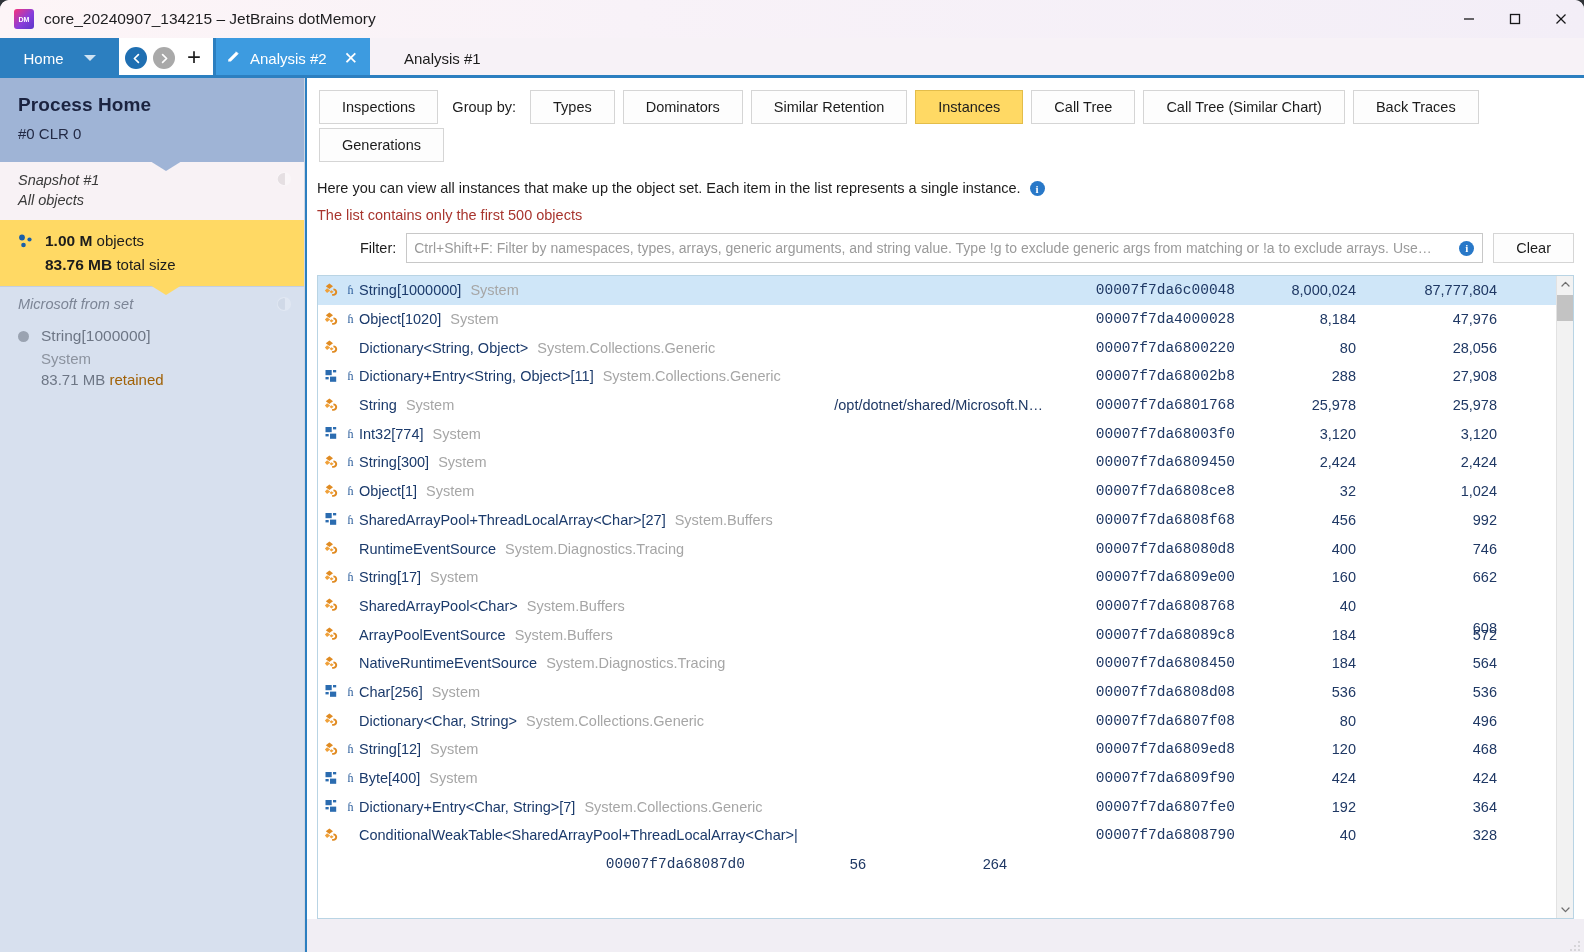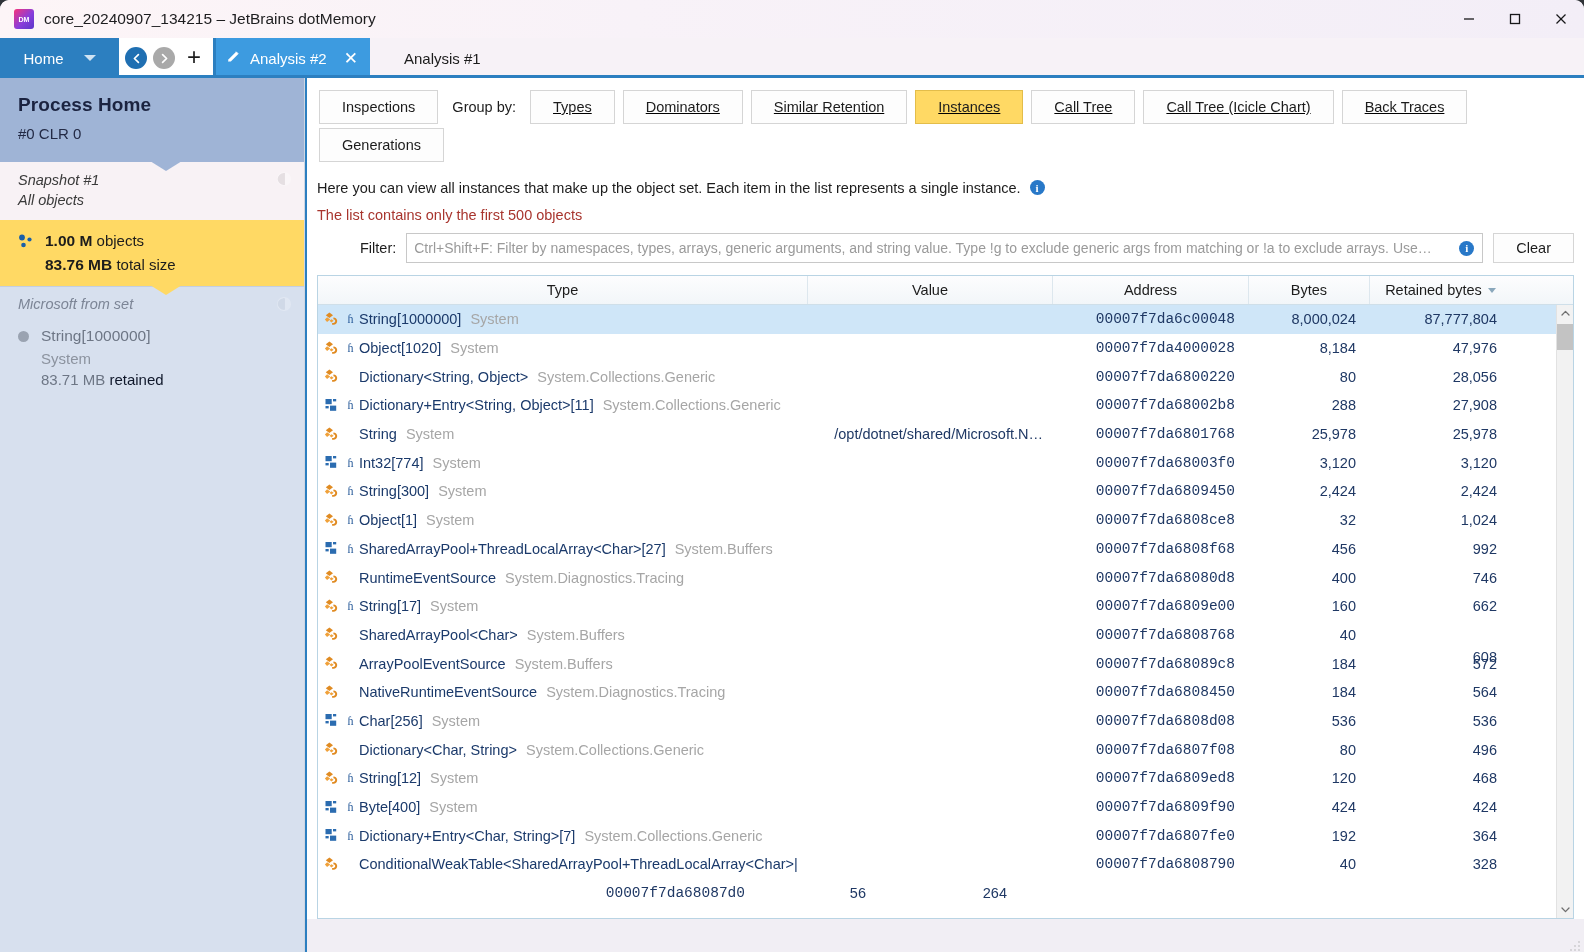--- a/index.html
+++ b/index.html
@@ -164,21 +164,21 @@
   #instance-row {
     display: flex; align-items: flex-start; gap: 12px; margin-top: 13px;
   }
   #instance-dot {
     width: 11px; height: 11px; border-radius: 50%;
     background: #9aa3b1; margin-top: 6px; flex: 0 0 11px;
   }
   .inst-l1 { font-size: 15.5px; color: #6d7685; line-height:1.45; }
   .inst-l2 { font-size: 15px;  color: #8c939f; line-height:1.45; }
   .inst-l3 { font-size: 15px;  color: #6d7685; line-height:1.45; }
-  .inst-l3 .dim { color:#0f172a;text-align:center; }
+  .inst-l3 .dim { color:#a16207;text-align:center; }
   .collapse-ico {
     position: absolute; right: 12px; top: 9px;
     width: 16px; height: 16px; opacity: .42;
   }
 
   
   #content {
     flex: 1 1 auto; min-width: 0;
     background: #ffffff;
     border-left: 2px solid #2c7fc0;
@@ -195,21 +195,21 @@
     font-size: 14.5px; color: #1c1c1c;
     padding: 8px 22px; margin: 0 4px 4px 4px;
     white-space: nowrap;
   }
   .vtab.selected { background: #ffd964; border-color:#e3bd4a; }
   #groupby-label {
     font-size: 14.5px; color: #1c1c1c; margin: 0 10px 4px 10px; white-space: nowrap;
   }
 
   #hint-row {
-    display: flex; align-items: flex-start; gap: 9px;
+    display: flex; align-items: flex-end; gap: 9px;
     padding: 14px 0 0 10px; font-size: 14.5px; color: #1c1c1c;
   }
   .info-ico {
     width: 15px; height: 15px; border-radius: 50%;
     background: #2878c8; color: #fff; font-size: 11px; font-weight: bold;
     display: inline-flex; align-items: center; justify-content: center;
     font-family: "Liberation Serif", serif;
   }
   #limit-note {
     padding: 11px 0 0 10px; font-size: 14.5px; color: #a8352e;
@@ -438,27 +438,27 @@
           </div>
         </div>
       </div>
     </div>
 
     <div id="content">
 
       <div id="view-tabs">
         <div class="vtab">Inspections</div>
         <div id="groupby-label">Group by:</div>
-        <div id="groupby-tabs" style="display:flex;flex-wrap:wrap;text-decoration:underline;">
+        <div id="groupby-tabs" style="display:flex;flex-wrap:wrap;">
             <div class="vtab">Types</div>
             <div class="vtab">Dominators</div>
             <div class="vtab">Similar Retention</div>
             <div class="vtab selected">Instances</div>
             <div class="vtab">Call Tree</div>
-            <div class="vtab">Call Tree (Icicle Chart)</div>
+            <div class="vtab">Call Tree (Similar Chart)</div>
             <div class="vtab">Back Traces</div>
           </div>
         <div style="flex-basis:100%;height:0;"></div>
         <div class="vtab">Generations</div>
       </div>
 
       <div id="hint-row">
         <span>Here you can view all instances that make up the object set. Each item in the list represents a single instance.</span>
         <span class="info-ico">i</span>
       </div>
@@ -468,38 +468,20 @@
       <div id="filter-row">
         <span id="filter-label">Filter:</span>
         <div id="filter-field">
           <input id="filter-input" type="text" placeholder="Ctrl+Shift+F: Filter by namespaces, types, arrays, generic arguments, and string value. Type !g to exclude generic args from matching or !a to exclude arrays. Use…" style="">
           <span class="info-ico">i</span>
         </div>
         <div id="clear-button">Clear</div>
       </div>
 
       <div id="grid-wrap">
-        <div id="grid-header">
-            <div class="hcell" style="flex: 0 0 490px;">
-              <span>Type</span>
-            </div>
-            <div class="hcell" style="flex: 0 0 245px;">
-              <span>Value</span>
-            </div>
-            <div class="hcell" style="flex: 0 0 196px;">
-              <span>Address</span>
-            </div>
-            <div class="hcell" style="flex: 0 0 121px;">
-              <span>Bytes</span>
-            </div>
-            <div class="hcell" style="flex: 0 0 141px;">
-              <span>Retained bytes</span>
-              <span class="sort-caret"></span>
-            </div>
-          </div>
         <div id="grid-body-wrap">
           <div id="grid-rows">
               <div class="grow selected">
                 <div class="c-type" style="flex: 0 0 490px;">
                   <span class="ico">
                     <svg width="17" height="17" viewBox="0 0 17 17">
                       <path d="M5.4 1.6 L9 4.3 L5.4 7.1 L1.8 4.3 Z" fill="#e08b22"></path>
                       <path d="M3.1 6.3 L6.2 8.6 L3.1 10.9 L0.9 8.6 Z" fill="#f0a13a"></path>
                       <path d="M9.4 6.4 C11.6 6.4 13.2 8 13.2 10.1 C13.2 12.2 11.6 13.8 9.4 13.8 L8.1 13.8 L8.1 11.9 L9.4 11.9 C10.4 11.9 11.2 11.1 11.2 10.1 C11.2 9.1 10.4 8.3 9.4 8.3 Z" fill="#e08b22"></path>
                       <path d="M7.5 8.2 L9.6 9.8 L7.5 11.5 L5.5 9.8 Z" fill="#f0a13a"></path>

